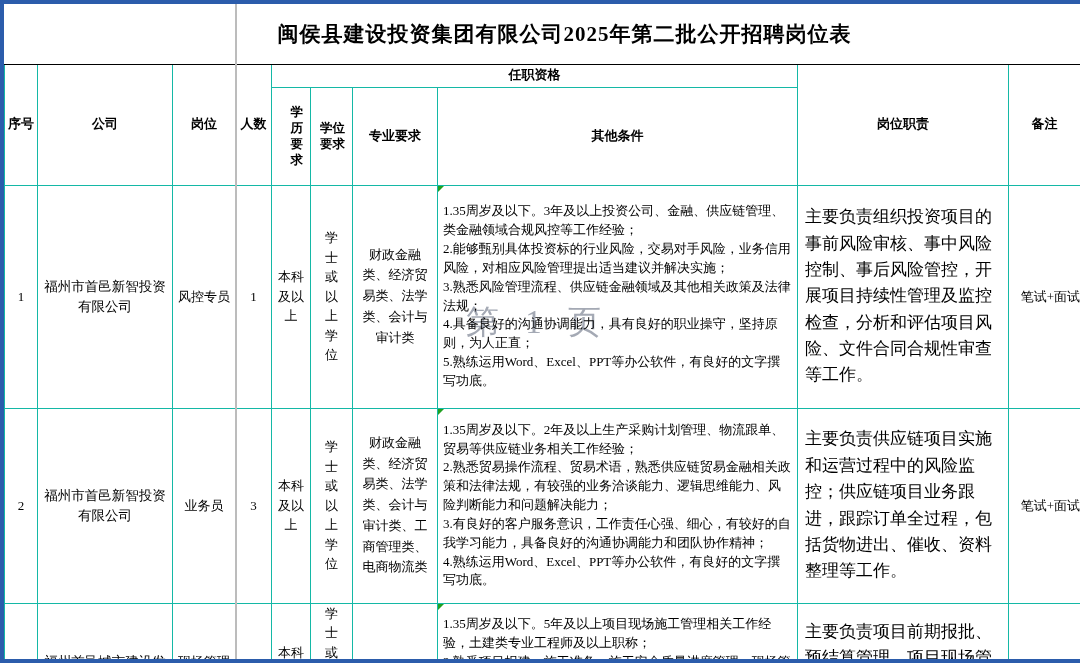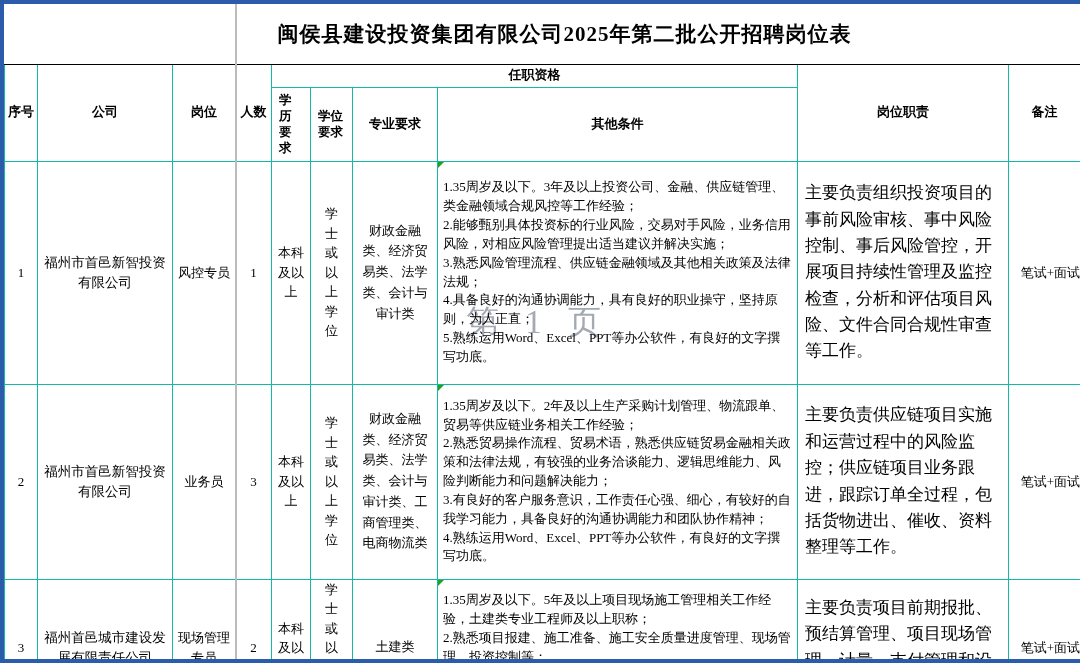--- a/index.html
+++ b/index.html
@@ -9,21 +9,21 @@
         background:#fff;overflow:hidden;}
   .sheet{position:relative;z-index:0;width:1076px;height:535px;}
   table{border-collapse:collapse;table-layout:fixed;width:1076px;}
   td,th{border:1px solid #14b8a6;vertical-align:middle;padding:0;overflow:hidden;
         font-weight:normal;color:#000;background:transparent;}
   
   .title-cell{border:none;border-bottom:1px solid #000;}
   .title{font-size:21px;font-weight:bold;text-align:center;padding-left:44px;letter-spacing:1px;}
   
   .hdr{font-size:13px;font-weight:bold;text-align:center;line-height:1.3;}
-  .hdr-sub{font-size:12.5px;font-weight:bold;text-align:left;line-height:1.3;padding:4px 7px;}
+  .hdr-sub{font-size:12.5px;font-weight:bold;text-align:right;line-height:1.3;padding:16px 7px;}
   
   .c{font-size:13px;text-align:center;line-height:1.5;}
   .c-company{font-size:13.5px;text-align:center;line-height:1.45;padding:8px 2px;}
   .c-edu{padding:0 6px;}
   .c-deg{padding:0 12px;}
   .c-major{padding:0 4px;line-height:1.6;margin-left:19px;}
   .c-long{font-size:13px;text-align:left;line-height:1.45;padding:2px 5px;
           white-space:pre-wrap;position:relative;}
   .c-duty{font-size:17px;text-align:left;line-height:1.55;padding:2px 7px;}
   .c-note{font-size:13px;text-align:right;}

